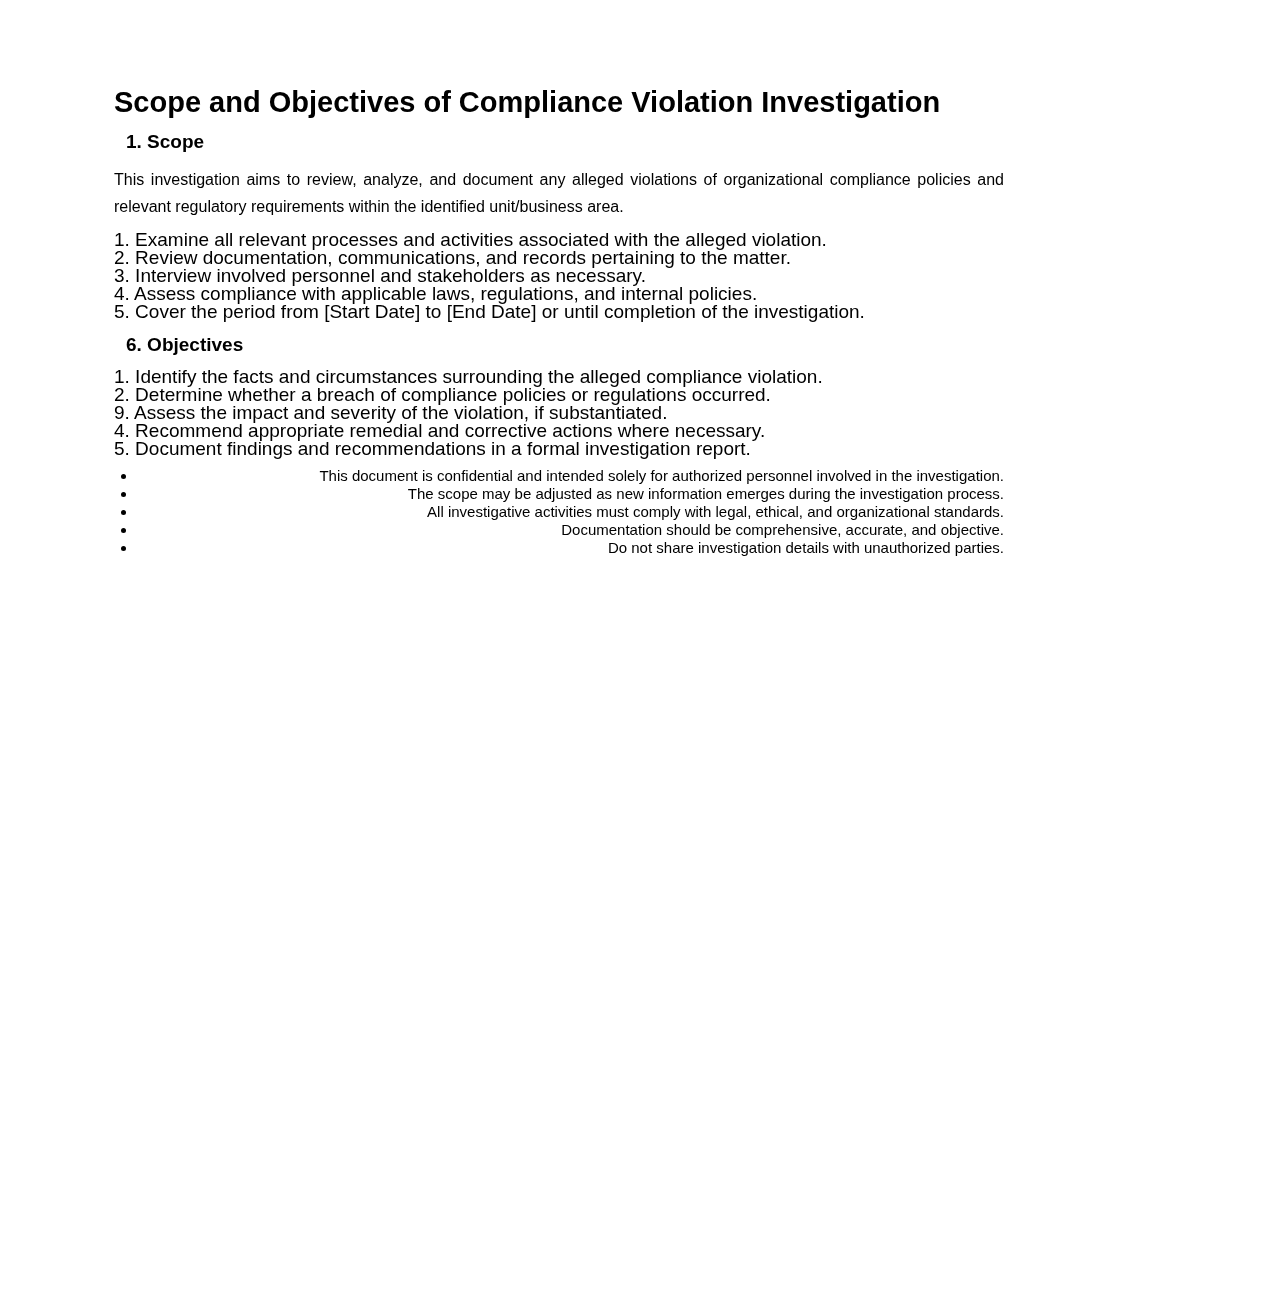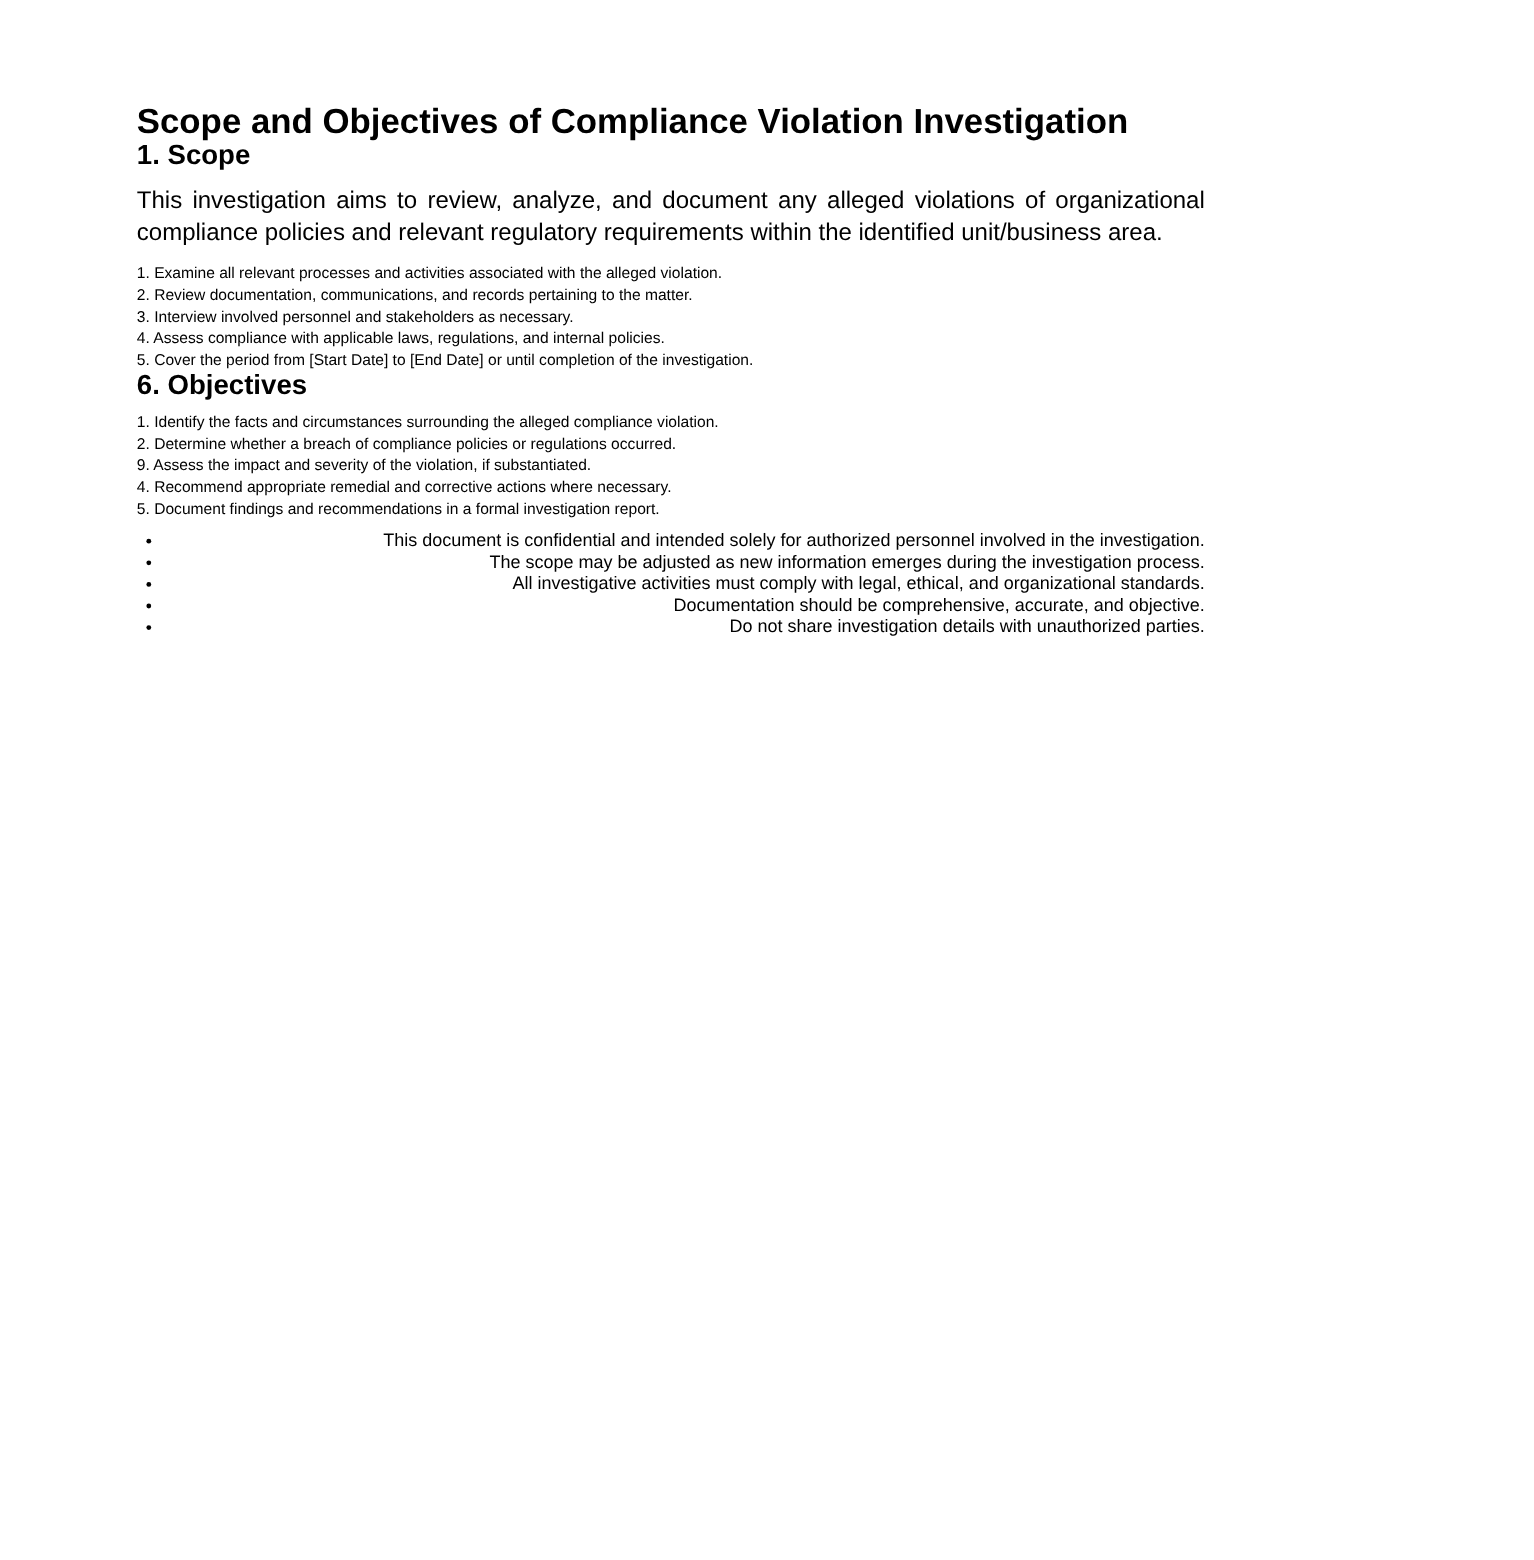--- a/index.html
+++ b/index.html
@@ -19,38 +19,38 @@
     width: 1118px;
     padding: 87px 114px 0 114px;
   }
   h1.doc-title {
     margin: 0;
     font-size: 29px;
     line-height: 31px;
     font-weight: bold;
   }
   h2.section-heading {
-    margin: 0;
-    font-size: 23px;
+    margin: 12px;
+    font-size: 19px;
     line-height: 23px;
     font-weight: bold;
   }
   .heading-scope      { margin-top: 25px; }
   .heading-objectives { margin-top: 33px; }
   .heading-notes      { margin-top: 32px; }
   p.intro-paragraph {
     margin: 13px 0 0 0;
     max-width: 994px;
-    font-size: 20px;
+    font-size: 16px;
     line-height: 27px;
     text-align: justify;
   }
   .num-list {
     margin-top: 11px;
-    font-size: 13px;
+    font-size: 19px;
     line-height: 18px;
   }
   .num-item {
     white-space: nowrap;
   }
   ul.bullet-list {
     margin: 9px 0 0 0;
     padding: 0 0 0 23px;
     list-style: disc outside;
     font-size: 15px;

